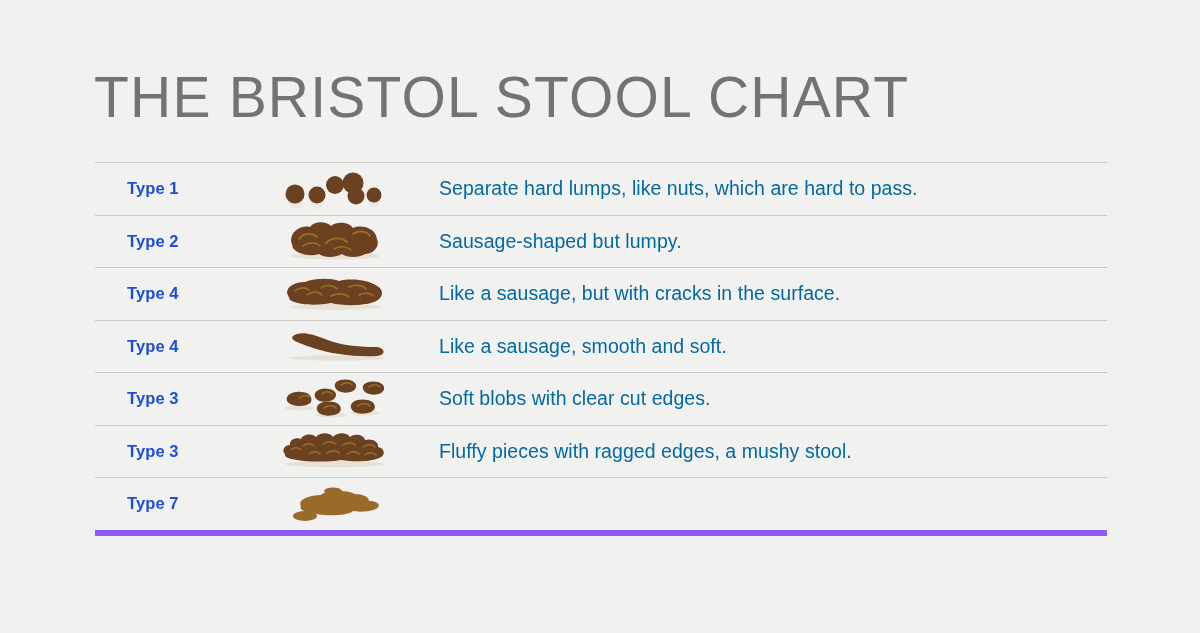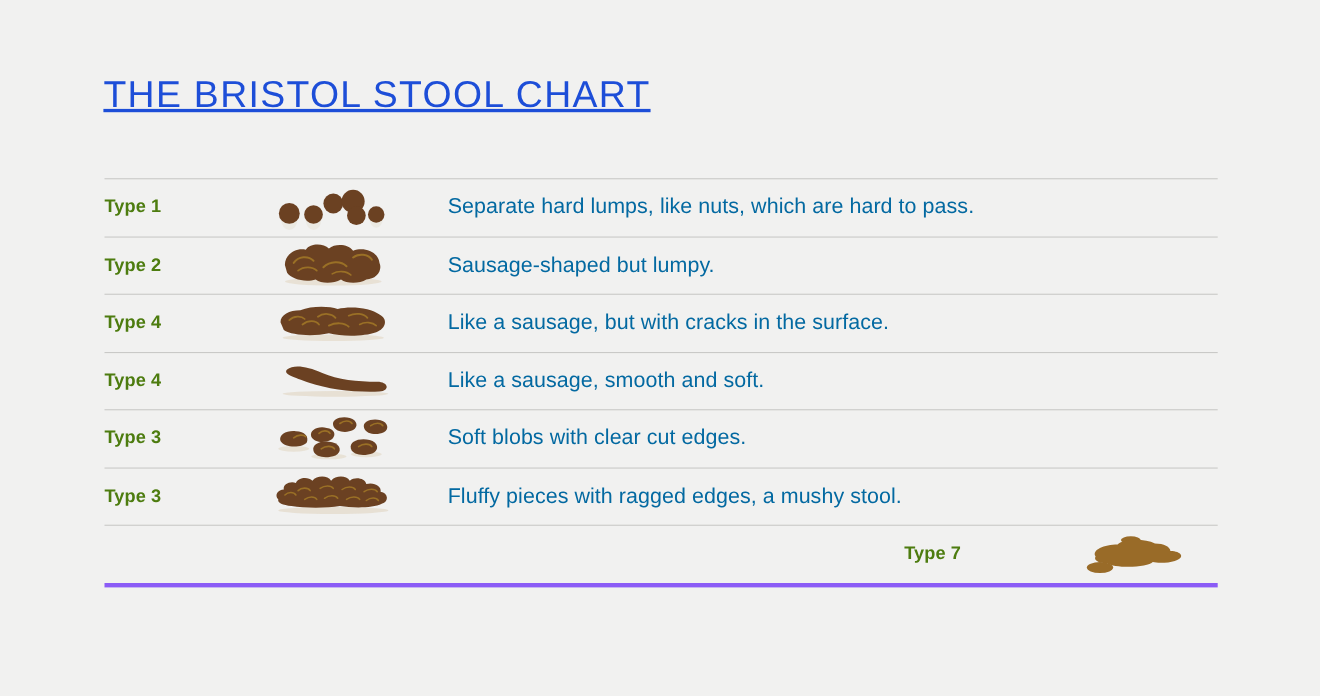--- a/index.html
+++ b/index.html
@@ -18,55 +18,54 @@
     position: relative;
     width: 1200px;
     height: 633px;
     background: #f1f1f0;
   }
 
   .chart-title {
     position: absolute;
     left: 94px;
     top: 69px;
-    font-size: 34px;
+    font-size: 57px;
     font-weight: 300;
     letter-spacing: 1.2px;
-    color: #1d4ed8;
+    color: #737373;
     white-space: nowrap;
     line-height: 1.0;
-    text-decoration: underline;
   }
 
   .rows {
     position: absolute;
     left: 95px;
     top: 162px;
     width: 1012px;
   }
 
   .row {
     position: relative;
     display: flex;
     align-items: center;
     height: 51.5px;
     border-top: 1px solid #c9c9c7;
   }
   .row:last-child {
-    border-bottom: 4px solid #8b5cf6;
-    justify-content: flex-end;
+    border-bottom: 6px solid #8b5cf6;
   }
 
   .type-label {
     width: 130px;
     flex: 0 0 130px;
     font-size: 16.5px;
     font-weight: bold;
-    color: #4d7c0f;
+    color: #1d4ed8;
     letter-spacing: 0.1px;
+    margin-left: 32px;
   }
 
   .illus {
     width: 155px;
     flex: 0 0 155px;
     height: 51px;
     display: flex;
     align-items: center;
     justify-content: center;
   }

